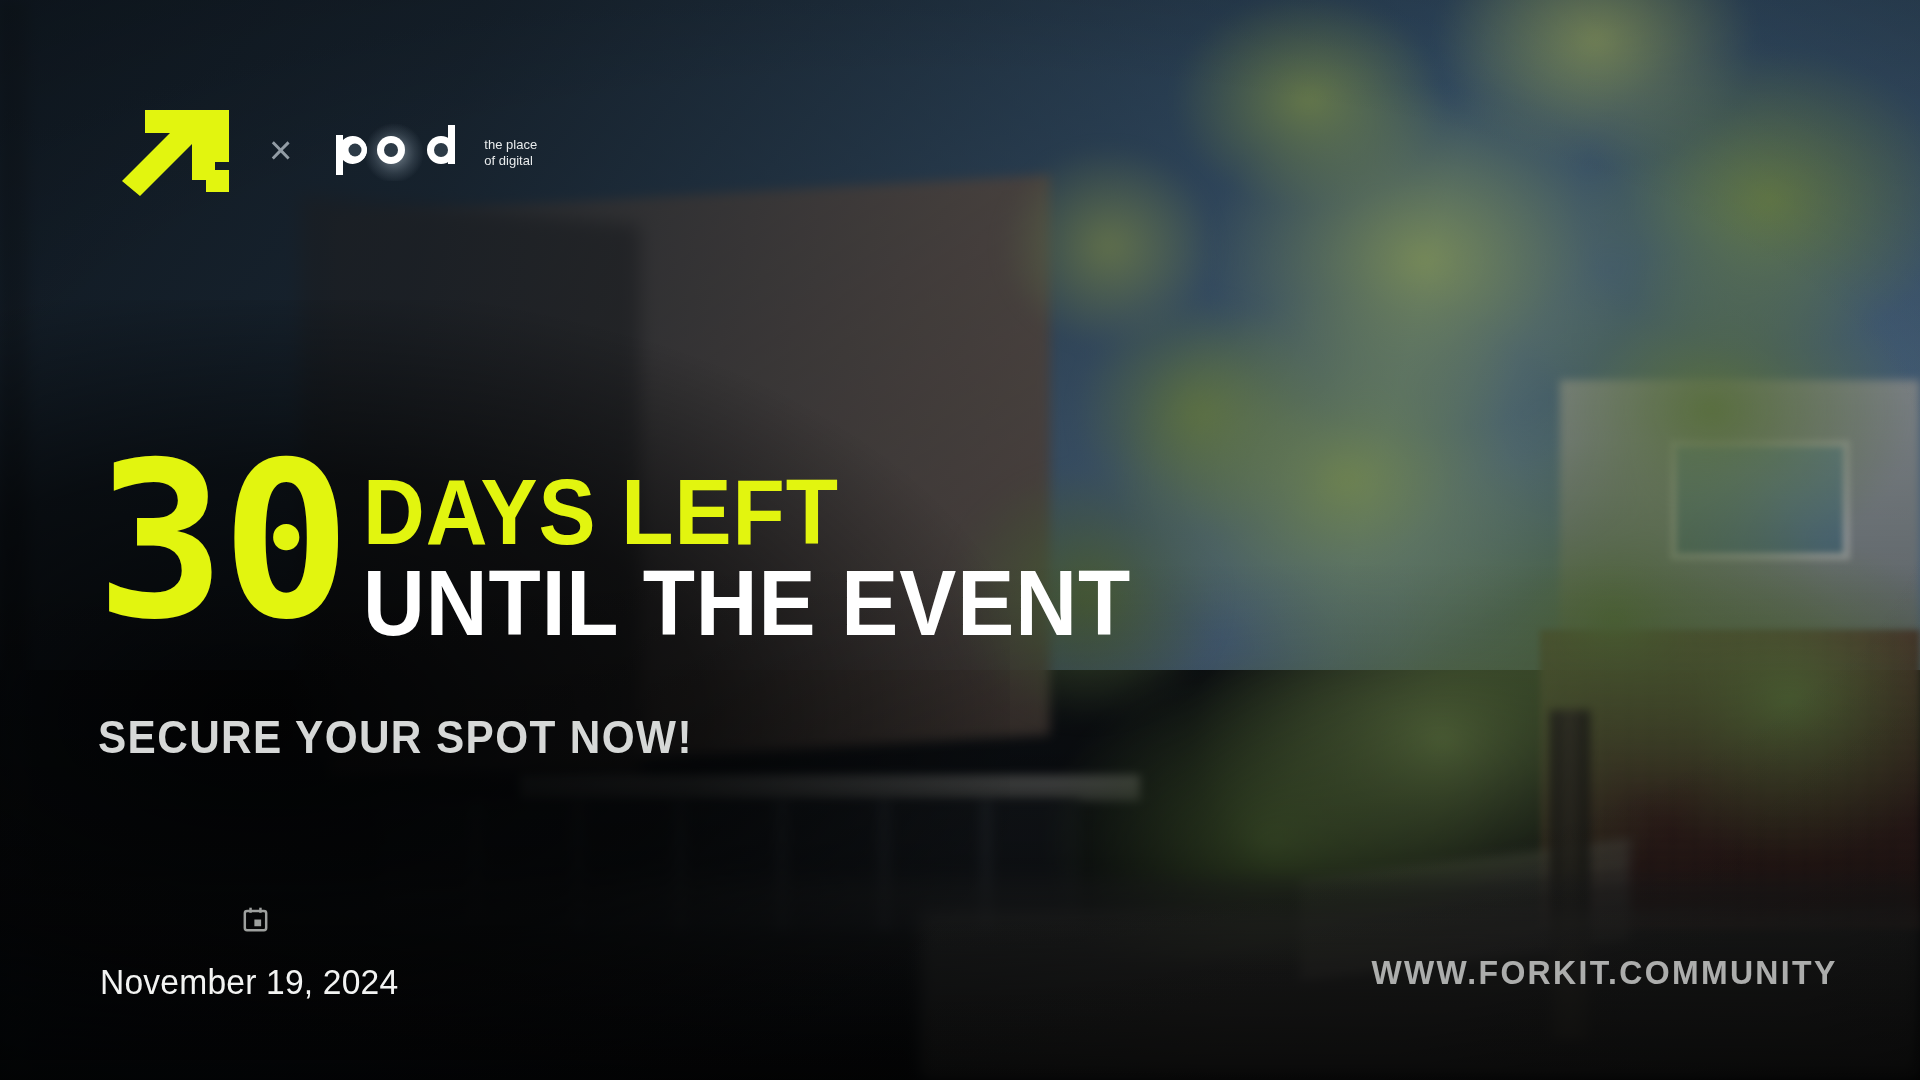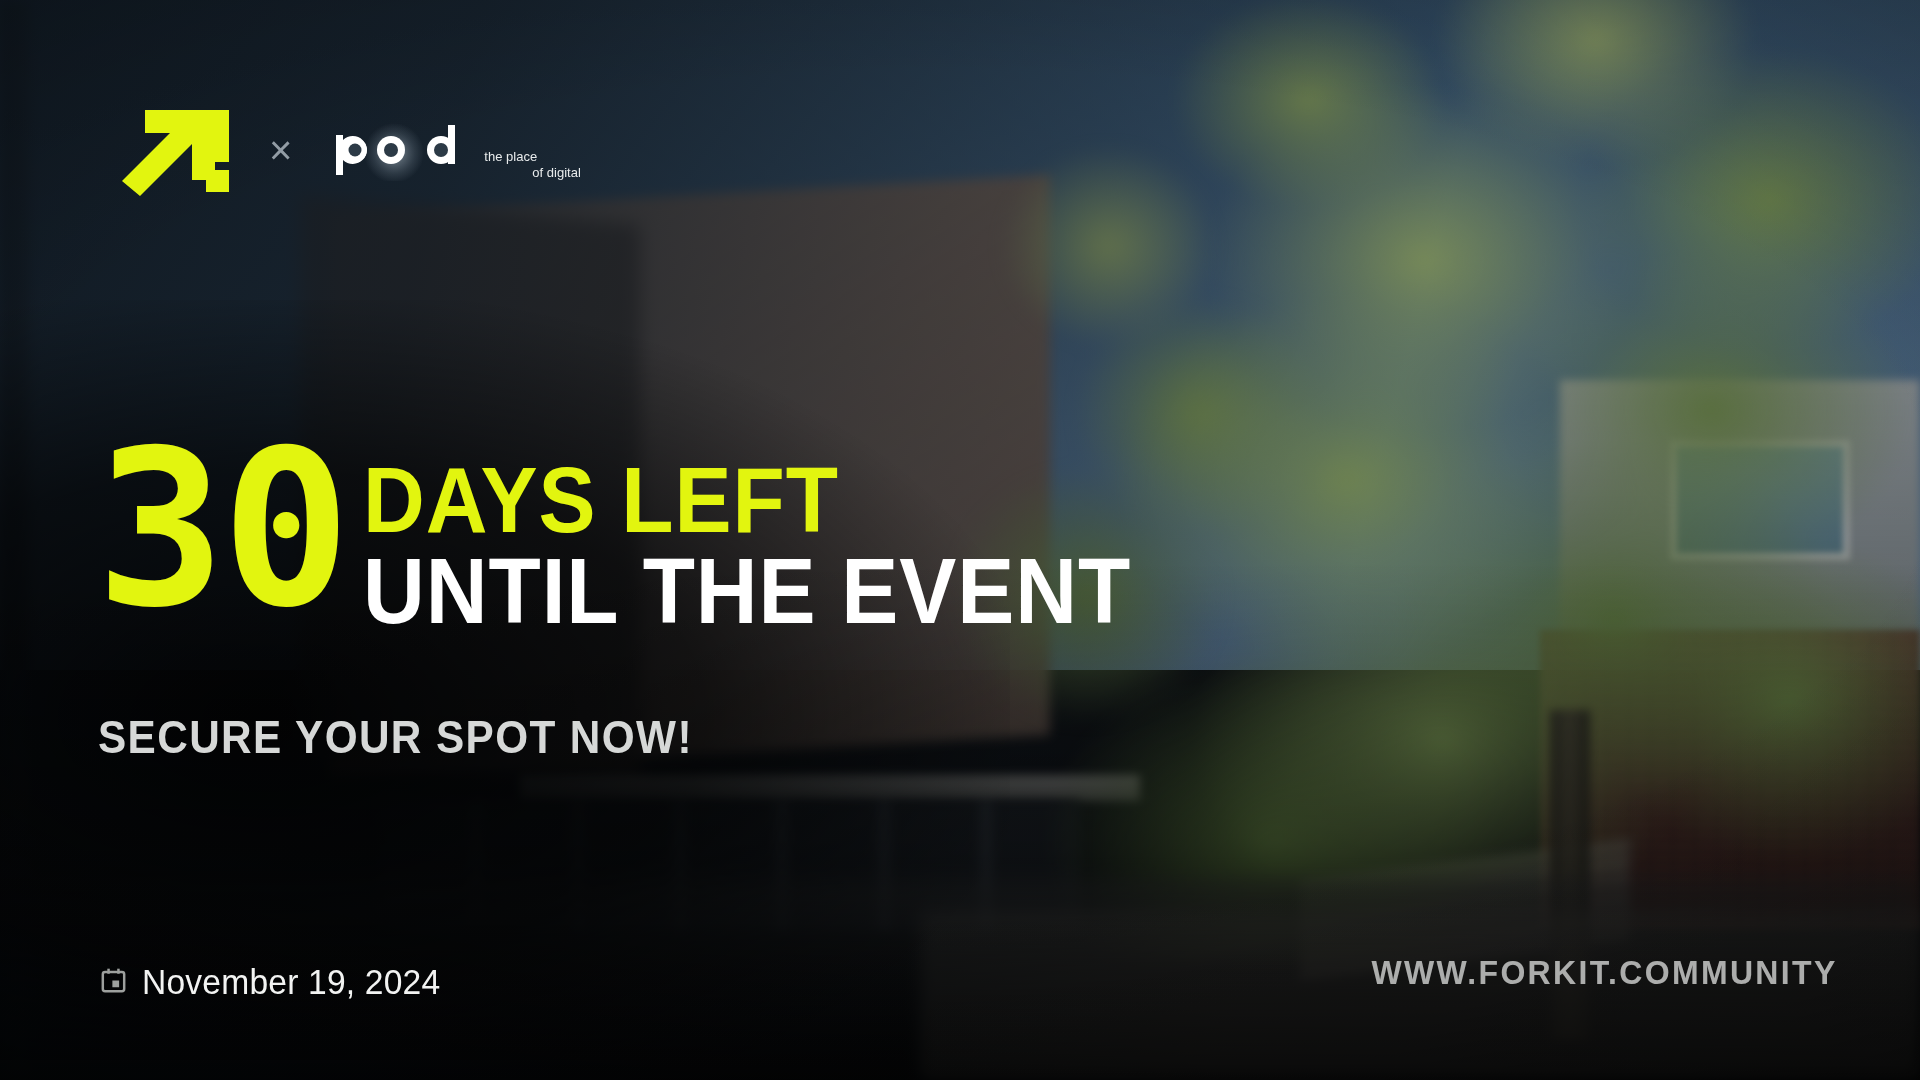--- a/index.html
+++ b/index.html
@@ -133,25 +133,25 @@
   
   .content { position:absolute; inset:0; }
 
   
   .logo-row {
     position:absolute; left:96px; top:100px;
     display:flex; align-items:center; gap:36px;
   }
   .forkit-logo { display:block; }
   .x-sep { color:#a9b3bb; font-size:40px; font-weight:300; line-height:1; opacity:.85; }
-  .pod-logo { display:flex; align-items:flex-end; }
+  .pod-logo { display:flex; align-items:center; }
 
   
   .headline {
-    position:absolute; left:96px; top:452px;
+    position:absolute; left:96px; top:464px;
     display:flex; align-items:flex-start;
   }
   .big-number {
     font-family:"DejaVu Sans Mono", monospace;
     font-size:215px; font-weight:700; line-height:.78;
     color:#E2F50F; letter-spacing:-4px;
     margin-top:-6px;
   }
   .headline-lines { margin-left:16px; margin-top:4px; }
   .line-days {
@@ -172,21 +172,21 @@
     font-size:46px; font-weight:700; letter-spacing:1.5px;
     color:#d6d8d7;
     transform:scaleX(.92); transform-origin:left center;
   }
 
   
   .info-bar {
     position:absolute; left:100px; bottom:78px;
     display:flex; align-items:center; gap:60px;
   }
-  .info-item { display:flex; align-items:center; gap:15px; }
+  .info-item { display:flex; align-items:center; gap:25px;flex-direction:column; }
   .info-text {
     font-family:"Liberation Sans", sans-serif;
     font-size:35px; font-weight:400; color:#f2f3f2;
     letter-spacing:.2px;
     transform:scaleX(.96); transform-origin:left center;
   }
   .icon-glyph { display:block; opacity:.78; }
 
   .site-url {
     position:absolute; right:82px; bottom:88px;
@@ -254,21 +254,21 @@
 
           <circle cx="63" cy="31" r="14" fill="#ffffff"></circle>
           <circle cx="63" cy="31" r="7" fill="#2c3a46"></circle>
 
           <path d="M99 31 a14 14 0 1 0 28 0 a14 14 0 1 0 -28 0 Z" fill="#ffffff"></path>
           <circle cx="113" cy="31" r="7" fill="#2c3a46"></circle>
           <rect x="120" y="6" width="7" height="39" fill="#ffffff"></rect>
         </svg>
         <div style="margin-left:4px; margin-top:6px;">
           <div style="font-size:13px; line-height:1.25; color:#e8ebec; font-family:'Liberation Sans',sans-serif;">the place</div>
-          <div style="font-size:13px; line-height:1.25; color:#e8ebec; font-family:'Liberation Sans',sans-serif;margin-left:48px;">of digital</div>
+          <div style="font-size:13px; line-height:1.25; color:#e8ebec; font-family:'Liberation Sans',sans-serif;">of digital</div>
         </div>
       </div>
     </div>
 
     <div class="headline">
       <div class="big-number">30</div>
       <div class="headline-lines">
         <div class="line-days">DAYS LEFT</div>
         <div class="line-until">UNTIL THE EVENT</div>
       </div>

